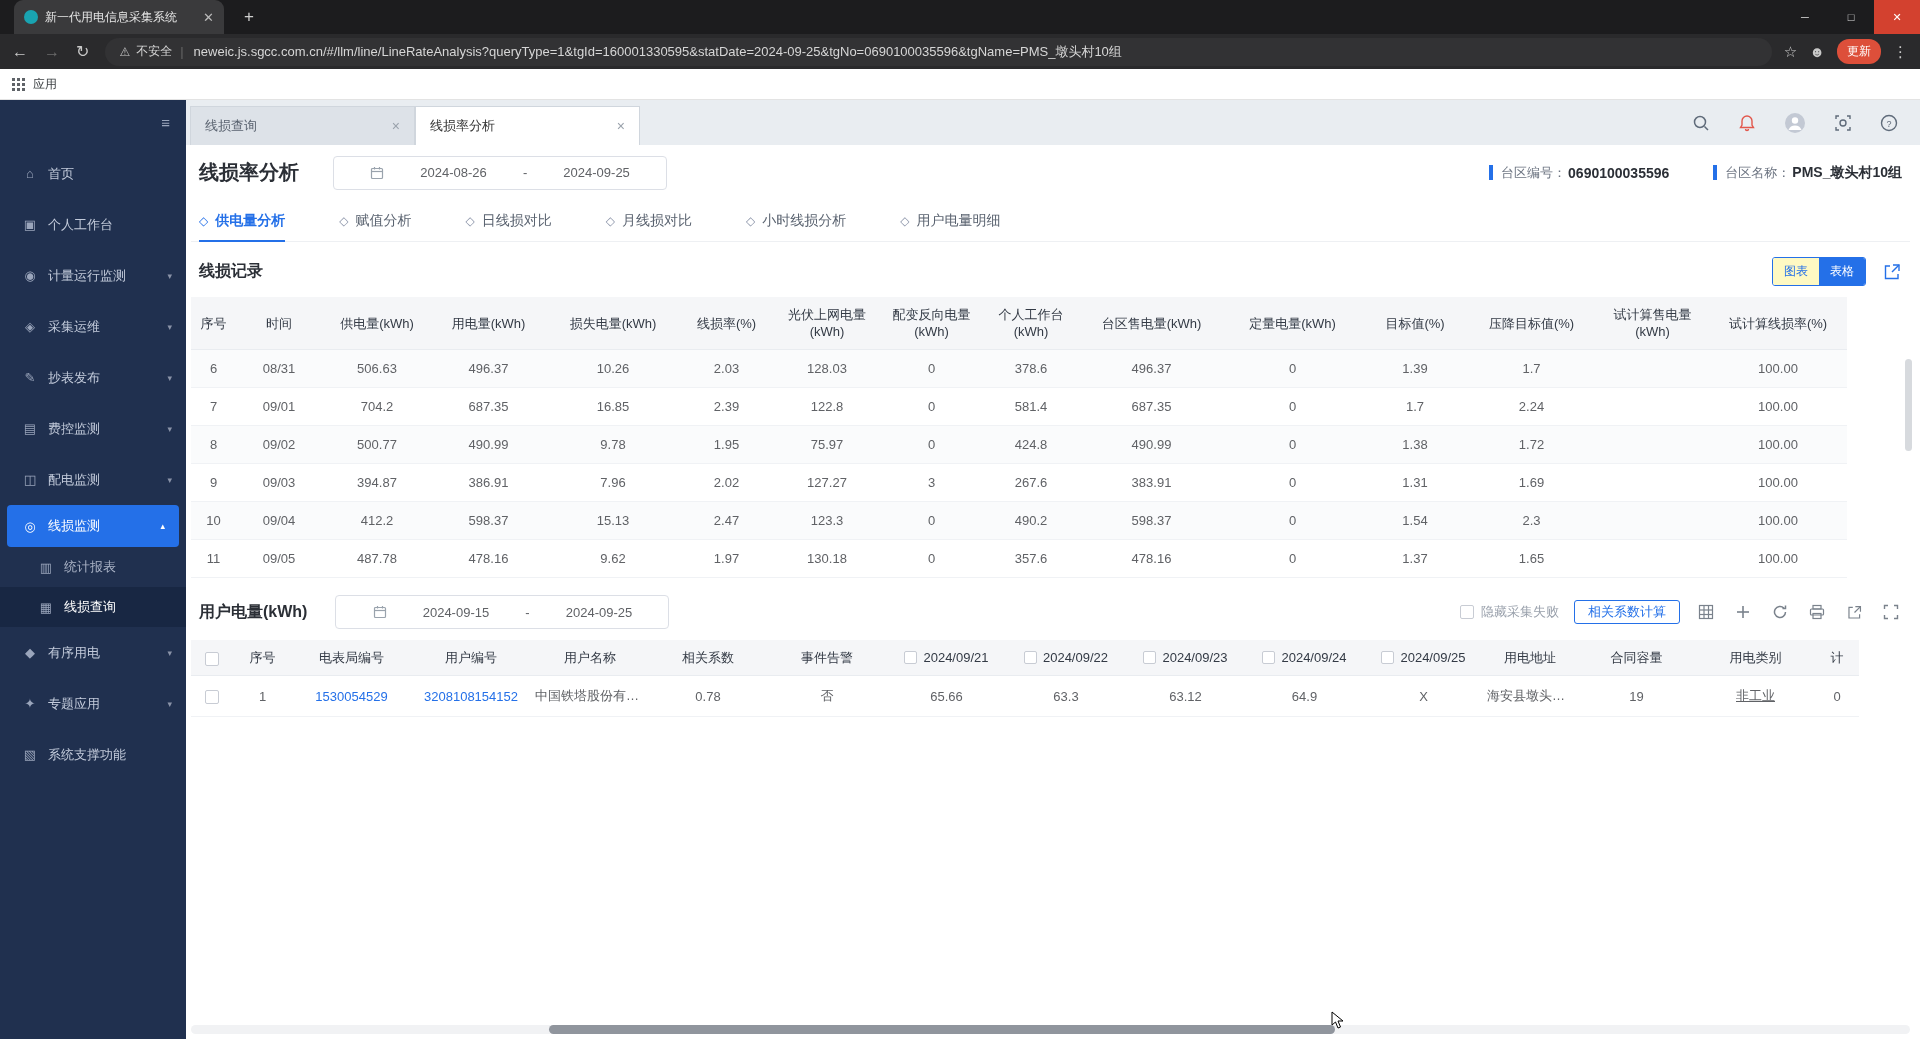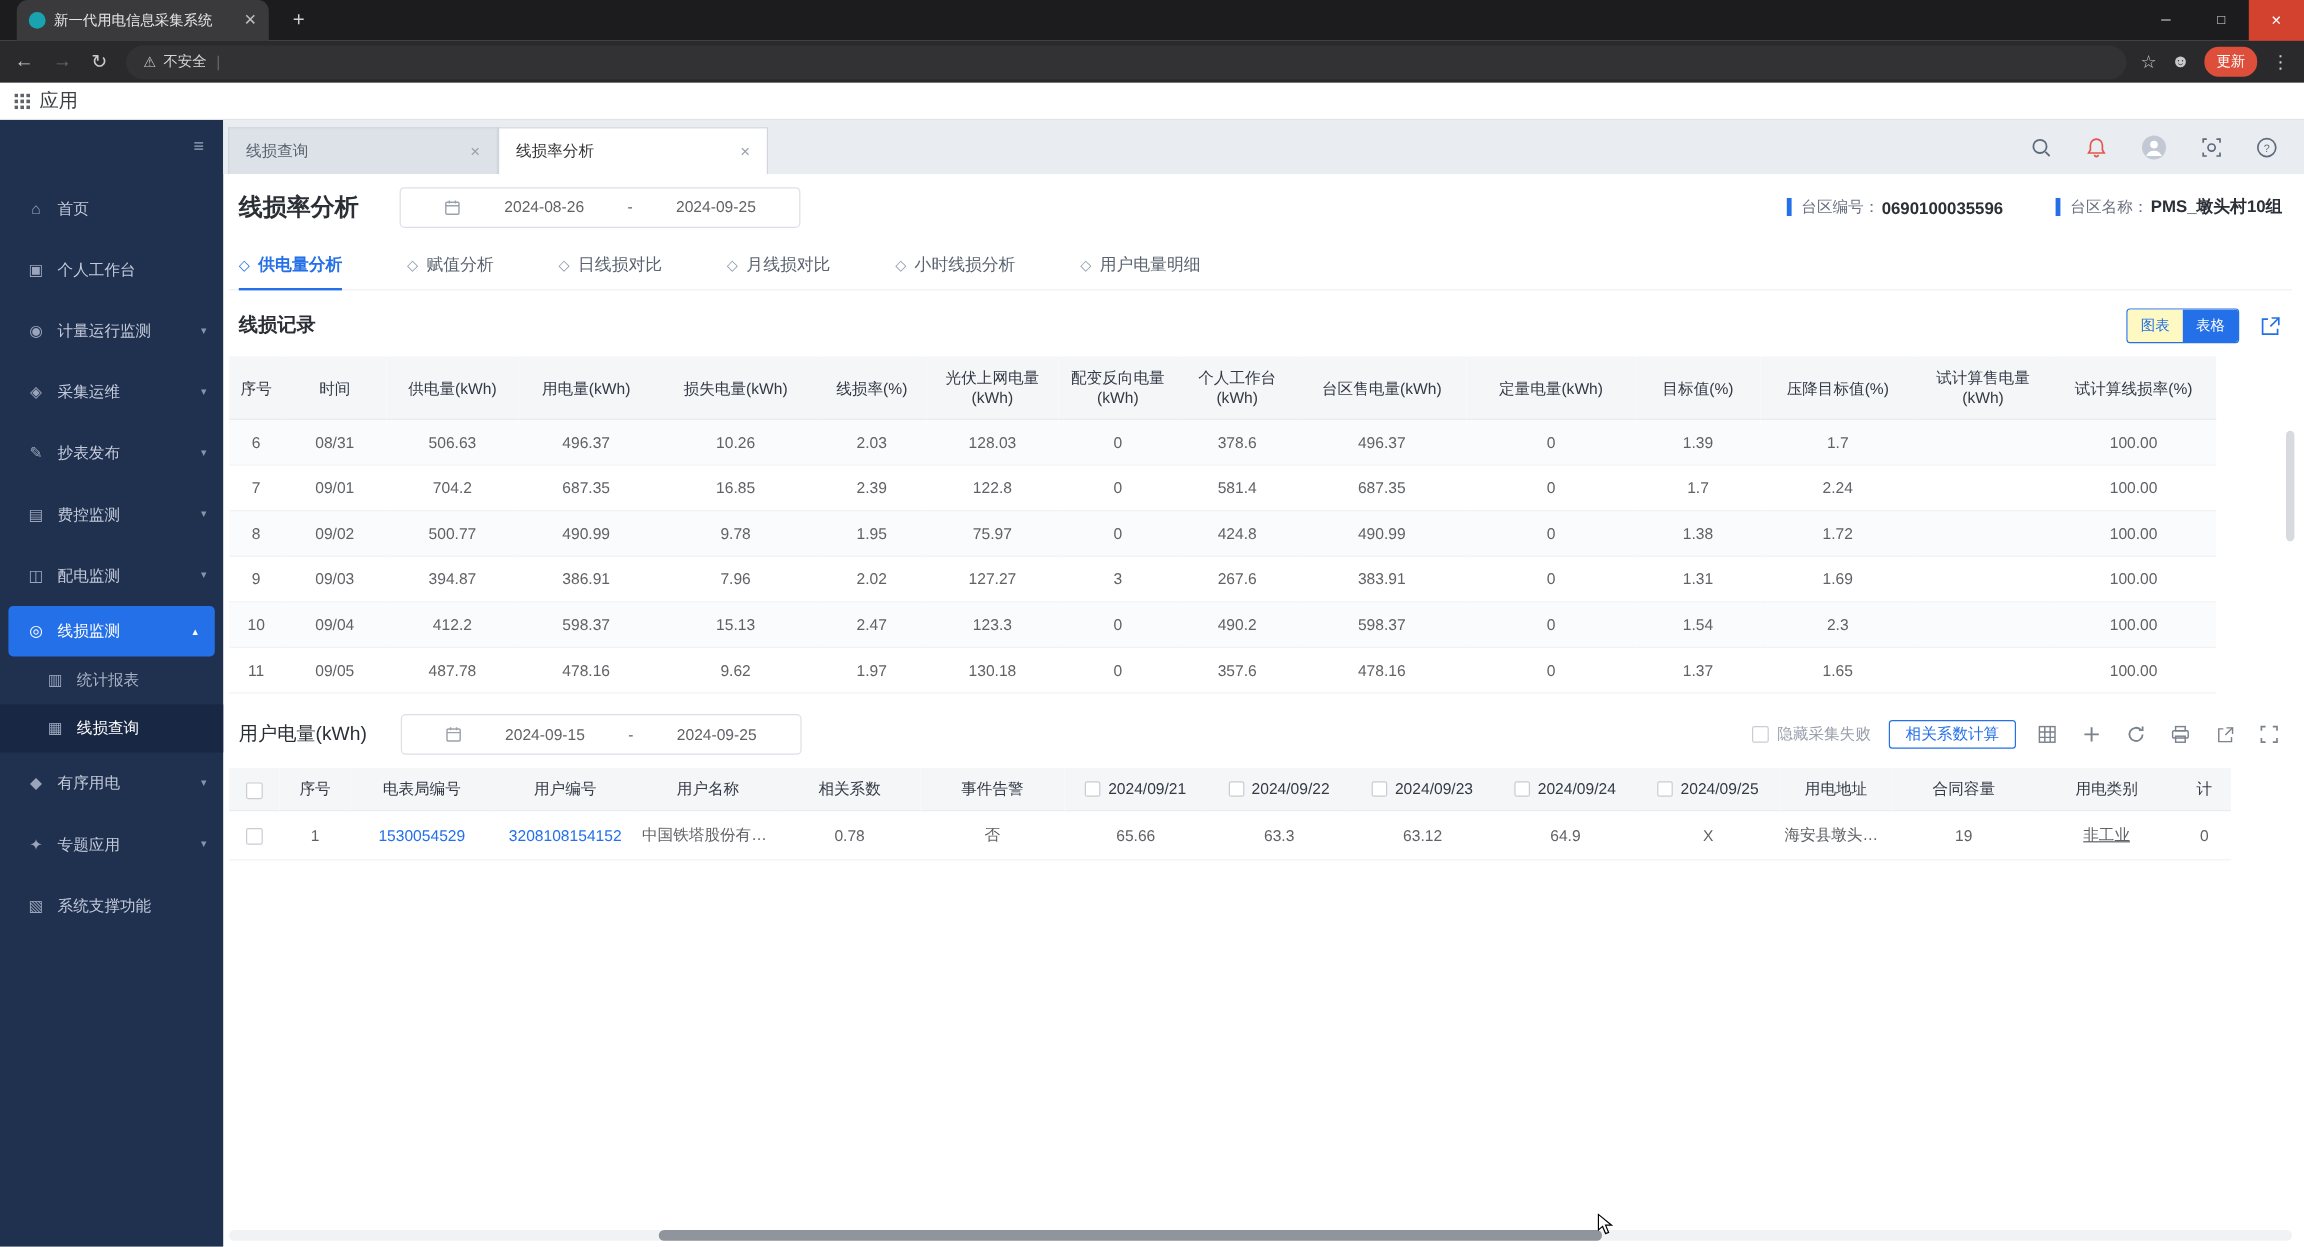--- a/index.html
+++ b/index.html
@@ -26,21 +26,21 @@
   .warn { color:#c9c9c9; margin-right:6px; font-size:12px; }
   .sec-label { margin-right:8px; font-size:12px; }
   .url-divider { color:#666; margin-right:10px; }
   .url-text { white-space:nowrap; overflow:hidden; }
   .addr-right { display:flex; align-items:center; margin-left:12px; gap:12px; }
   .addr-ico { font-size:15px; color:#c9c9c9; }
   .update-btn { background:#dd4f3a; color:#fff; font-size:12px; padding:4px 10px; border-radius:12px; }
   .dots-ico { color:#c9c9c9; font-size:15px; }
 
   .bookmarks { height:31px; background:#ffffff; border-bottom:1px solid #e3e3e3; display:flex; align-items:center; padding:0 12px; gap:8px; }
-  .apps-label { font-size:16px; color:#3c4043; }
+  .apps-label { font-size:12px; color:#3c4043; }
 
   
   .app { display:flex; height:939px; }
 
   .rail { width:51px; background:#0b7a8c; position:relative; flex:none; }
   .rail-logo { width:34px; height:34px; border-radius:50%; margin:28px auto 6px;
                background:radial-gradient(circle at 35% 35%, #ffffff 0 38%, #0b7a8c 40% 55%, #ffffff 57% 100%); }
   .rail-title { color:#f6c94e; font-size:11px; text-align:center; font-weight:bold; }
   .rail-contact { position:absolute; bottom:16px; left:0; right:0; text-align:center; color:#fff; }
   .phone-circle { width:24px; height:24px; border:1px solid #fff; border-radius:50%; margin:0 auto 6px;
@@ -98,21 +98,21 @@
   table.loss { width:1656px; }
   table.user { width:1668px; }
   thead th { background:#f5f6f8; color:#333a45; font-weight:normal; text-align:center;
              padding:9px 4px; line-height:17px; border-bottom:1px solid #e9ecf0; overflow:hidden; white-space:normal; }
   tbody td { text-align:center; padding:11px 4px; border-bottom:1px solid #f0f2f5; overflow:hidden; white-space:nowrap; }
   table.loss tbody tr:nth-child(odd) { background:#fafbfc; }
   .table-wrap { position:relative; }
   .vscroll-thumb { position:absolute; right:-2px; top:62px; width:7px; height:92px; background:#d7dade; border-radius:4px; }
 
   .user-head { display:flex; align-items:center; padding:17px 8px 11px; }
-  .user-title { font-size:16px; font-weight:normal; color:#2b2f36; }
+  .user-title { font-size:16px; font-weight:bold; color:#2b2f36; }
   .user-head .date-range { margin-left:28px; }
   .user-right { margin-left:auto; display:flex; align-items:center; gap:15px; }
   .hide-failed { display:flex; align-items:center; gap:7px; color:#9aa1ac; font-size:13px; }
   .checkbox { display:inline-block; width:14px; height:14px; border:1px solid #c8ccd4; border-radius:2px; background:#fff; vertical-align:middle; flex:none; }
   .checkbox.sm { width:13px; height:13px; margin-right:6px; }
   .calc-btn { border:1px solid #2470e8; color:#2470e8; background:#fff; border-radius:3px;
               padding:2px 13px; font-size:13px; }
   .tool-icon { display:flex; align-items:center; justify-content:center; width:22px; height:22px; }
 
   .hdr-date { display:flex; align-items:center; justify-content:center; }
@@ -144,20 +144,21 @@
 </div>
 
 <div class="addressbar">
   <span class="nav-ico">←</span>
   <span class="nav-ico disabled">→</span>
   <span class="nav-ico">↻</span>
   <div class="url-box">
     <span class="warn">⚠</span>
     <span class="sec-label">不安全</span>
     <span class="url-divider">|</span>
+    <span class="url-text">neweic.js.sgcc.com.cn/#/llm/line/LineRateAnalysis?queryType=1&amp;tgId=160001330595&amp;statDate=2024-09-25&amp;tgNo=0690100035596&amp;tgName=PMS_墩头村10组</span>
   </div>
   <div class="addr-right">
     <span class="addr-ico">☆</span>
     <span class="addr-ico">☻</span>
     <span class="update-btn">更新</span>
     <span class="dots-ico">⋮</span>
   </div>
 </div>
 
 <div class="bookmarks">

